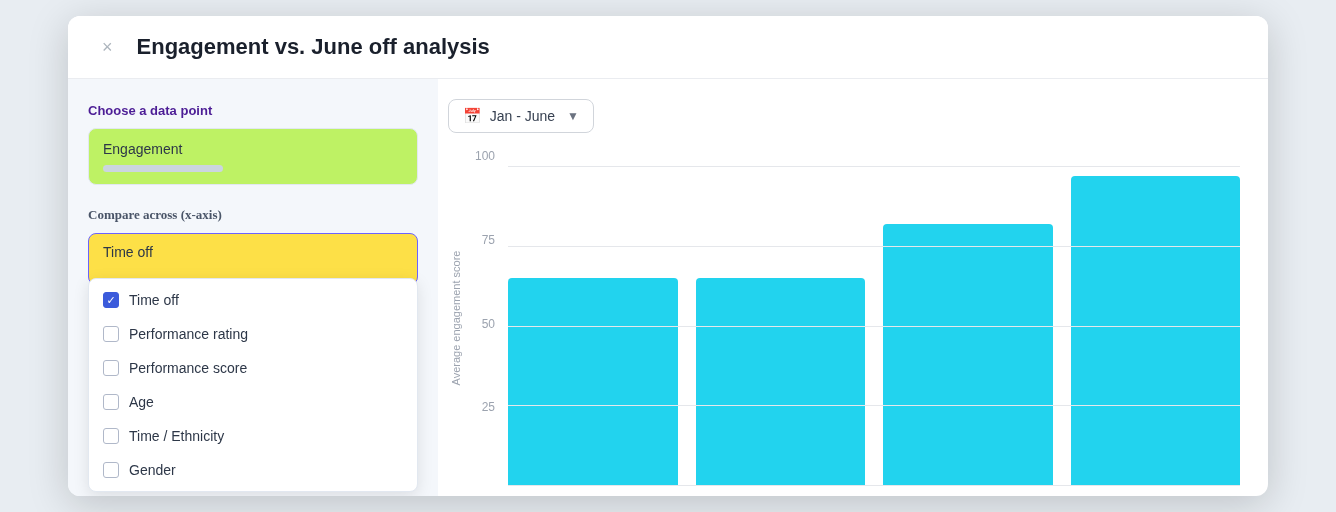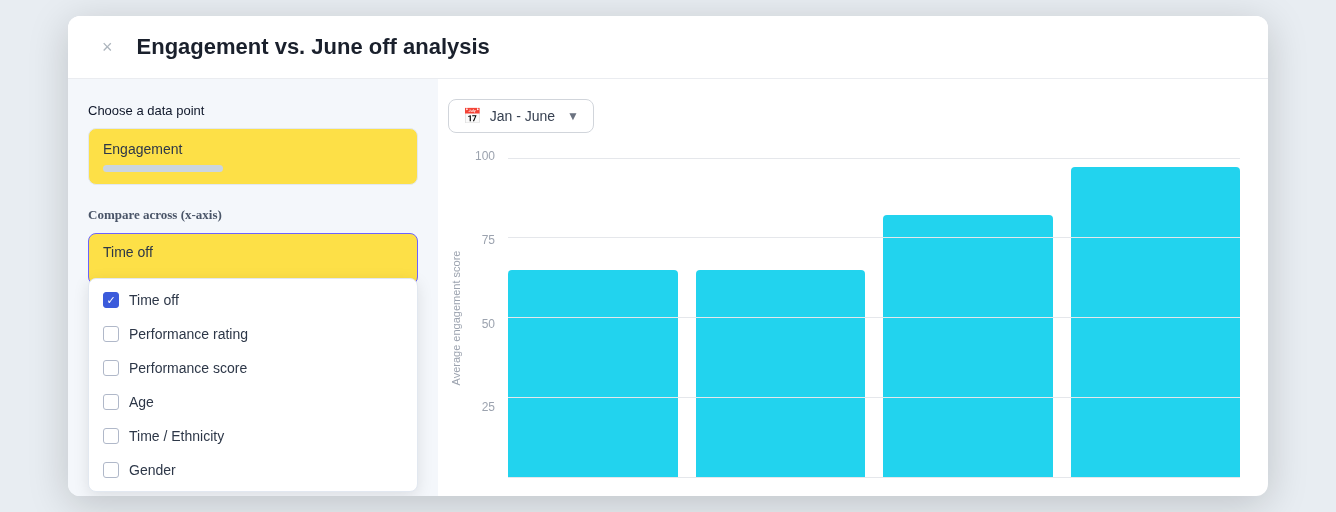--- a/index.html
+++ b/index.html
@@ -54,26 +54,26 @@
     .sidebar {
       width: 370px;
       min-width: 370px;
       background: #f4f7fb;
       padding: 24px 20px;
       overflow: auto;
       position: relative;
     }
     .sidebar-section-label {
       font-size: 13px;
-      font-weight: 400;
-      color: #0f172a;
+      font-weight: 700;
+      color: #4c1d95;
       margin-bottom: 10px;
     }
     .data-point-box {
-      background: #fde047;
+      background: #bef264;
       border: 1.5px solid #e2e8f0;
       border-radius: 8px;
       padding: 12px 14px;
       margin-bottom: 22px;
     }
     .data-point-text {
       font-size: 14px;
       color: #2d3748;
       margin-bottom: 8px;
     }
@@ -174,21 +174,21 @@
       font-size: 15px;
     }
     .chevron-icon {
       color: #6b7280;
       font-size: 12px;
       margin-left: 4px;
     }
     .chart-container {
       flex: 1;
       display: flex;
-      align-items: center;
+      align-items: flex-end;
       position: relative;
       padding-left: 60px;
       padding-bottom: 0;
     }
     .y-axis {
       position: absolute;
       left: 0;
       top: 0;
       bottom: 0;
       width: 55px;

